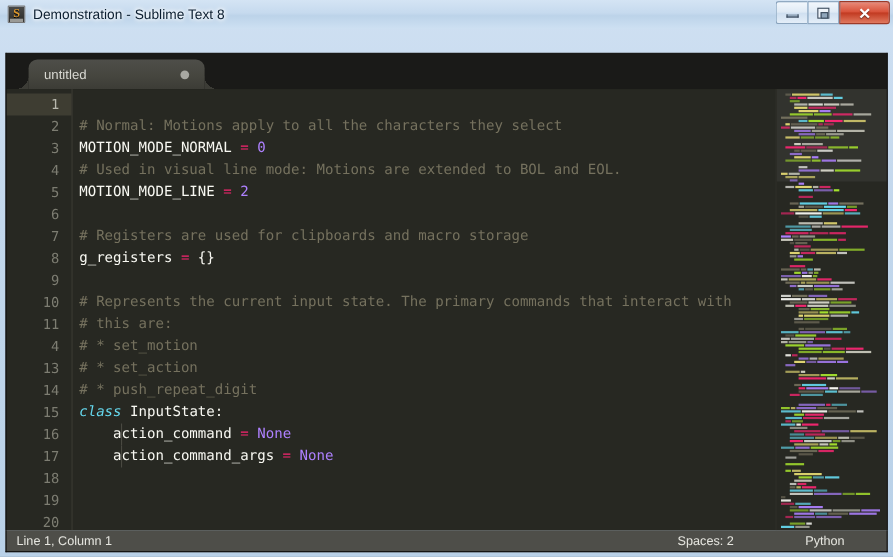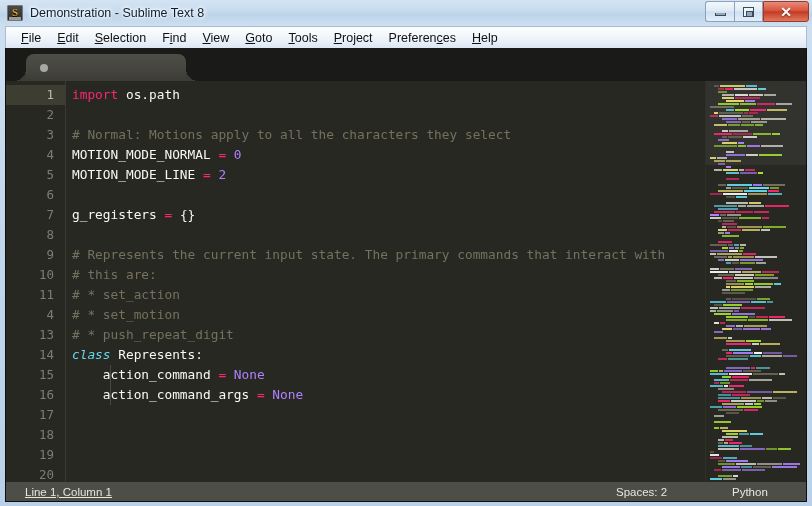--- a/index.html
+++ b/index.html
@@ -228,21 +228,21 @@
   #status-bar {
     position: absolute; left: 5px; top: 482px;
     width: 802px; height: 20px;
     background: #4e4e49;
     border-left: 1px solid #101010;
     border-right: 1px solid #101010;
     border-bottom: 1px solid #101010;
     display: flex; align-items: center;
     color: #e6e6e0; font-size: 11.5px;
   }
-  #status-left { margin-left: 19px; text-decoration: underline; }
+  #status-left { margin-left: 9px; }
   #status-spaces { position: absolute; left: 610px; }
   #status-syntax { position: absolute; left: 726px; }
 </style>
 </head>
 <body>
 
 <div id="window-frame">
 
   <div id="title-bar">
     <div id="app-icon">
@@ -257,37 +257,26 @@
       </div>
       <div class="win-btn max">
         <span class="glyph-max"></span>
       </div>
       <div class="win-btn close">
         <span class="glyph-close">✕</span>
       </div>
     </div>
   </div>
 
-  <div id="menu-bar">
-      <div class="menu-item"><u>F</u>ile</div>
-      <div class="menu-item"><u>E</u>dit</div>
-      <div class="menu-item"><u>S</u>election</div>
-      <div class="menu-item">F<u>i</u>nd</div>
-      <div class="menu-item"><u>V</u>iew</div>
-      <div class="menu-item"><u>G</u>oto</div>
-      <div class="menu-item"><u>T</u>ools</div>
-      <div class="menu-item"><u>P</u>roject</div>
-      <div class="menu-item">Preferen<u>c</u>es</div>
-      <div class="menu-item"><u>H</u>elp</div>
-    </div>
 
   <div id="st-body">
 
     <div id="tab-bar">
       <div id="tab-untitled">
+        <span id="tab-label">untitled</span>
         <span id="tab-dirty-dot"></span>
       </div>
     </div>
 
     <div id="editor-region">
       <div id="gutter">
           <div class="gnum active">1</div>
           <div class="gnum">2</div>
           <div class="gnum">3</div>
           <div class="gnum">4</div>
@@ -302,34 +291,35 @@
           <div class="gnum">13</div>
           <div class="gnum">14</div>
           <div class="gnum">15</div>
           <div class="gnum">16</div>
           <div class="gnum">17</div>
           <div class="gnum">18</div>
           <div class="gnum">19</div>
           <div class="gnum">20</div>
         </div>
       <div id="code-area">
-          <div class="cline"><span class="kw">import</span><span class="plain"> os.path</span></div>
           <div class="cline"></div>
           <div class="cline"><span class="cmt"># Normal: Motions apply to all the characters they select</span></div>
           <div class="cline"><span class="plain">MOTION_MODE_NORMAL </span><span class="op">=</span><span class="plain"> </span><span class="num">0</span></div>
+          <div class="cline"><span class="cmt"># Used in visual line mode: Motions are extended to BOL and EOL.</span></div>
           <div class="cline"><span class="plain">MOTION_MODE_LINE </span><span class="op">=</span><span class="plain"> </span><span class="num">2</span></div>
           <div class="cline"></div>
+          <div class="cline"><span class="cmt"># Registers are used for clipboards and macro storage</span></div>
           <div class="cline"><span class="plain">g_registers </span><span class="op">=</span><span class="plain"> {}</span></div>
           <div class="cline"></div>
           <div class="cline"><span class="cmt"># Represents the current input state. The primary commands that interact with</span></div>
           <div class="cline"><span class="cmt"># this are:</span></div>
+          <div class="cline"><span class="cmt"># * set_motion</span></div>
           <div class="cline"><span class="cmt"># * set_action</span></div>
-          <div class="cline"><span class="cmt"># * set_motion</span></div>
           <div class="cline"><span class="cmt"># * push_repeat_digit</span></div>
-          <div class="cline"><span class="cls">class</span><span class="plain"> Represents:</span></div>
+          <div class="cline"><span class="cls">class</span><span class="plain"> InputState:</span></div>
           <div class="cline"><span class="indent-guide"></span><span class="plain">    action_command </span><span class="op">=</span><span class="plain"> </span><span class="num">None</span></div>
           <div class="cline"><span class="indent-guide"></span><span class="plain">    action_command_args </span><span class="op">=</span><span class="plain"> </span><span class="num">None</span></div>
         </div>
       <div id="minimap">
         <div id="minimap-viewport"></div>
       <div class="mline" style="padding-left: 4px;">
             <span class="mseg" style="width: 5px; background: rgb(117, 113, 94); opacity: 0.640737;"></span>
             <span class="mseg" style="width: 25px; background: rgb(230, 219, 116); opacity: 0.875594;"></span>
             <span class="mseg" style="width: 11px; background: rgb(102, 217, 239); opacity: 0.82582;"></span>
           </div>

